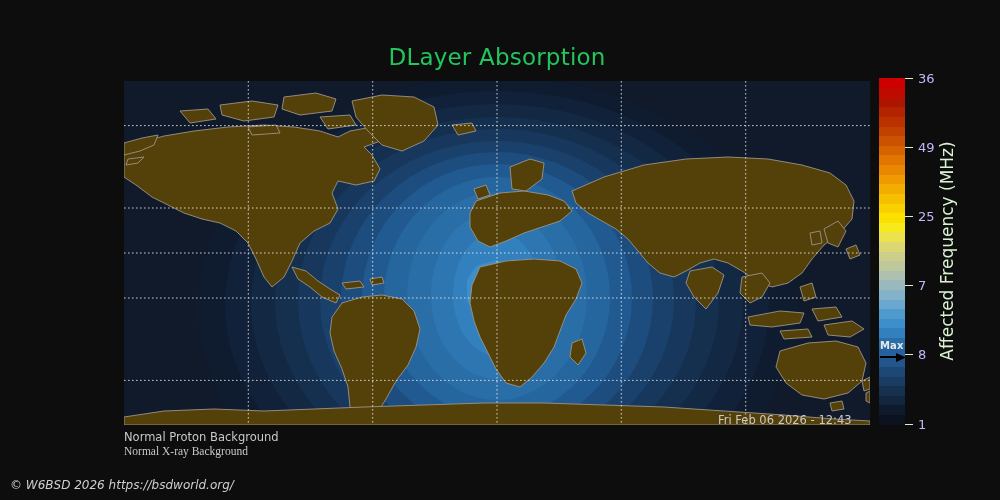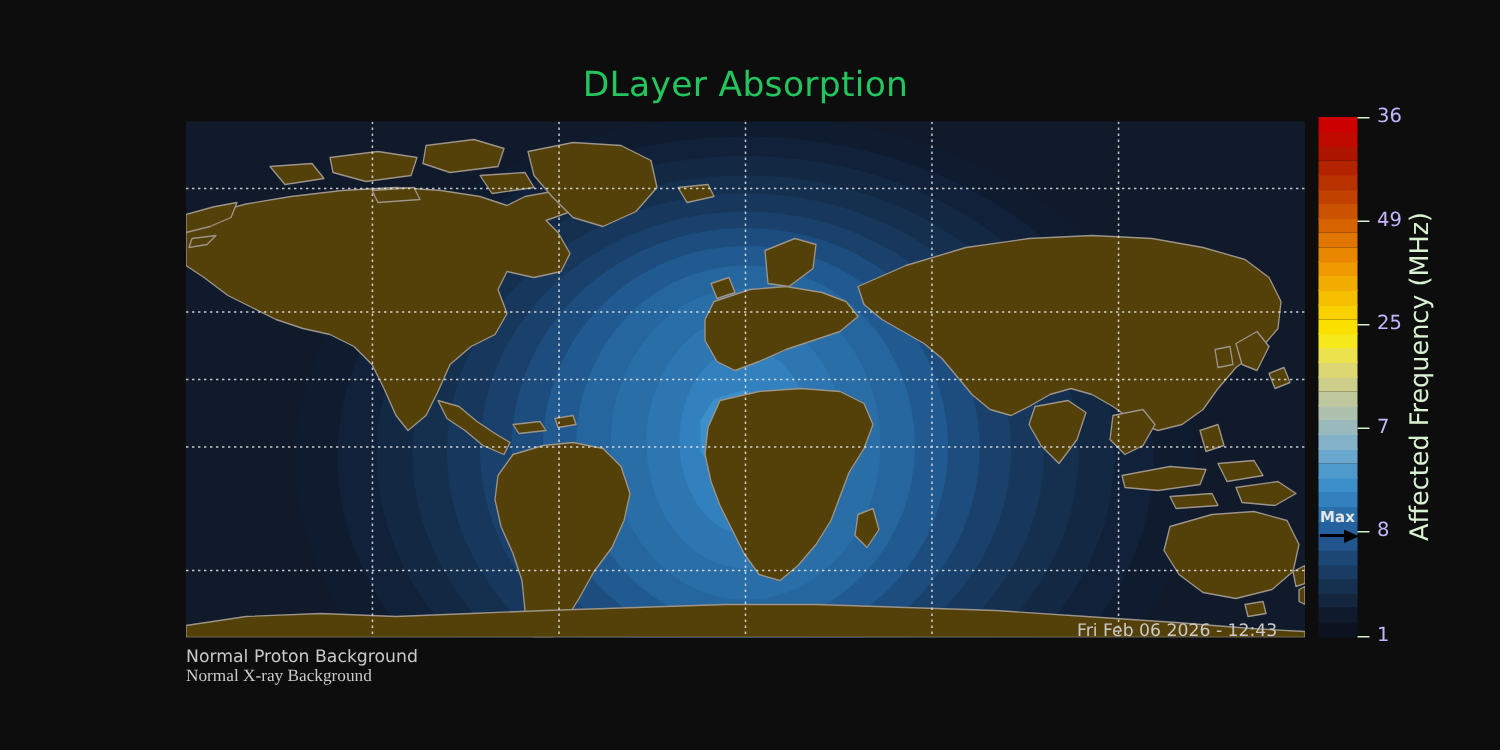--- a/index.html
+++ b/index.html
@@ -373,14 +373,15 @@
     <svg class="max-arrow" viewBox="0 0 26 9">
       <line x1="0" y1="4" x2="18" y2="4" stroke="#000000" stroke-width="2"></line>
       <polygon points="16,0 26,4.5 16,9" fill="#000000"></polygon>
     </svg>
   </div>
 
   <div class="ann" id="ann-proton">Normal Proton Background</div>
   <div class="ann" id="ann-xray">Normal X-ray Background</div>
   <div class="ann" id="ann-date">Fri Feb 06 2026 - 12:43</div>
 
+  <div id="copyright">© W6BSD 2026 https://bsdworld.org/</div>
 
 </div>
 
 </body></html>

